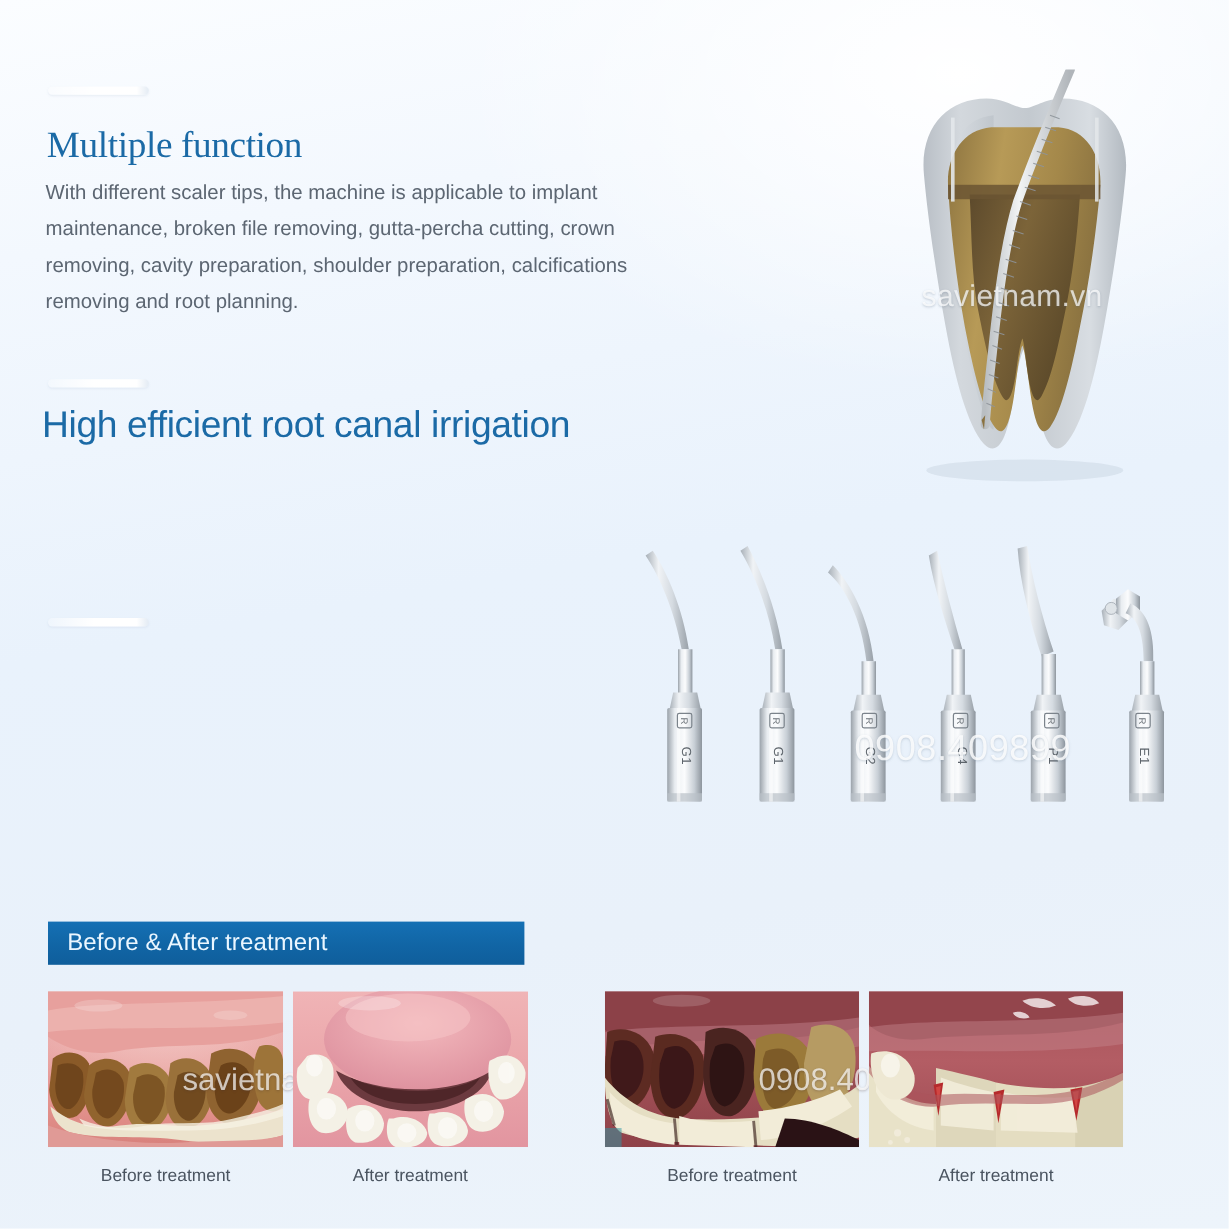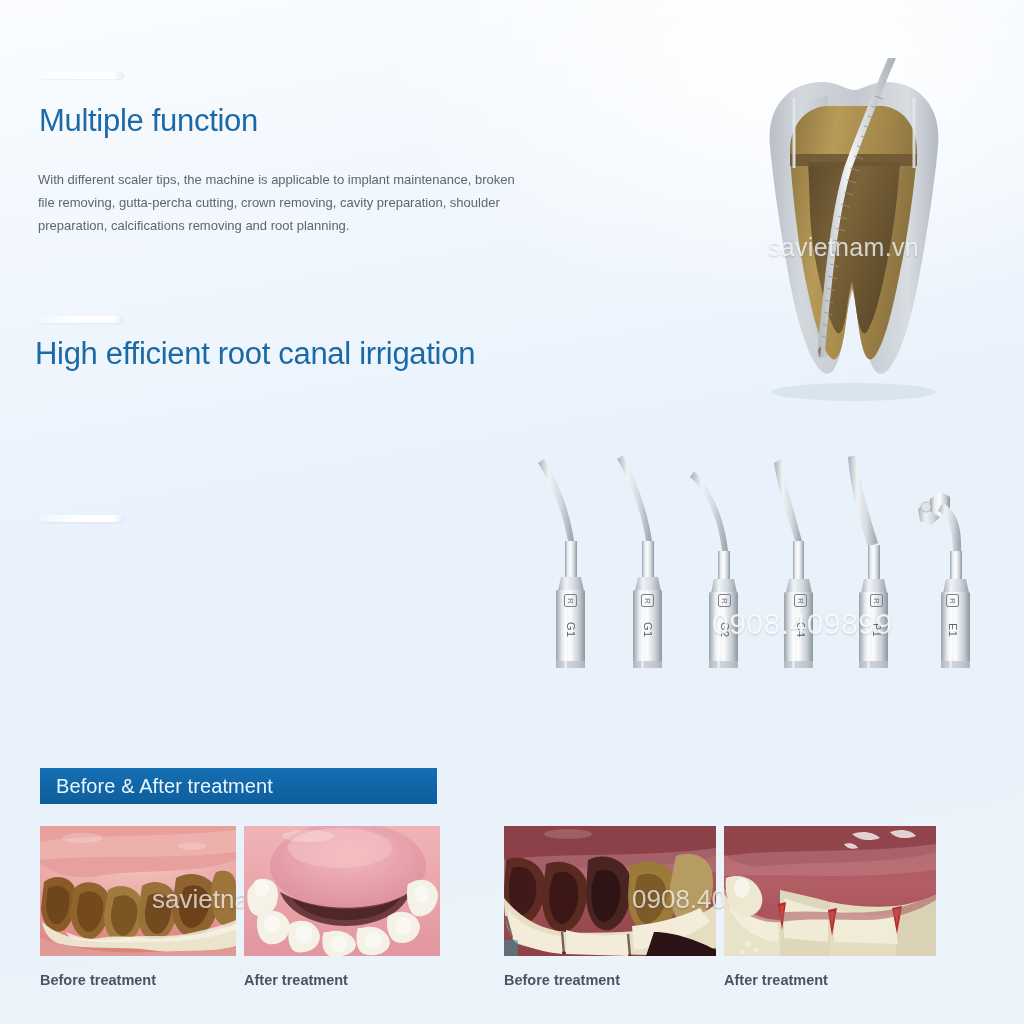--- a/index.html
+++ b/index.html
@@ -37,29 +37,29 @@
 
   
   .section-heading {
     position: absolute;
     font-size: 31px;
     font-weight: 400;
     letter-spacing: -0.3px;
     color: #1b6aa6;
     white-space: nowrap;
   }
-  #heading-1 { left: 39px; top: 103px; }
+  #heading-1 { left: 39px; top: 103px; font-family: Liberation Serif, serif; }
   #heading-2 { left: 35px; top: 336px; }
 
   #body-paragraph {
     position: absolute;
     left: 38px;
-    top: 168px;
+    top: 146px;
     width: 492px;
-    font-size: 13px;
+    font-size: 17px;
     line-height: 1.78;
     color: #5c6672;
   }
 
   
   #ghost-text-block {
     position: absolute;
     left: 42px;
     top: 530px;
     width: 350px;
@@ -188,23 +188,23 @@
     height: 100%;
     overflow: hidden;
     position: relative;
   }
   .photo svg { display: block; width: 100%; height: 100%; }
 
   .caption-row { display: flex; gap: 8px; margin-top: 16px; }
   #photo-group-left  .caption-row > div { width: 196px; }
   #photo-group-right .caption-row > div { width: 212px; }
   .caption {
+    text-align: center;
     font-size: 14.5px;
     color: #4a5460;
-    font-weight: bold;
   }
 
   .photo-watermark {
     position: absolute;
     font-size: 26px;
     color: rgba(255,255,255,0.7);
     text-shadow: 0 1px 2px rgba(70,50,50,0.3);
     white-space: nowrap;
     pointer-events: none;
   }

